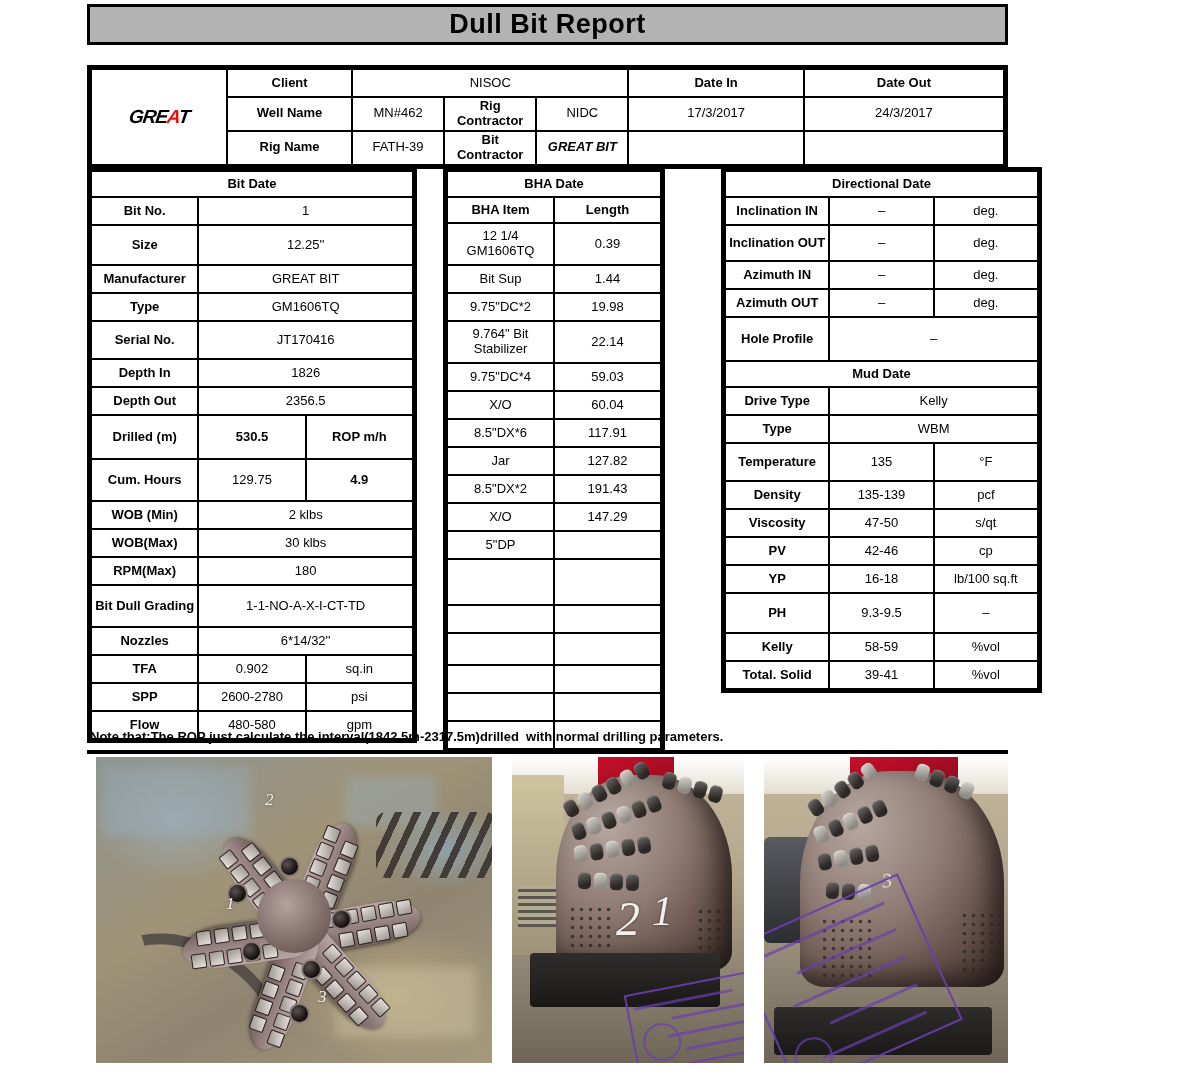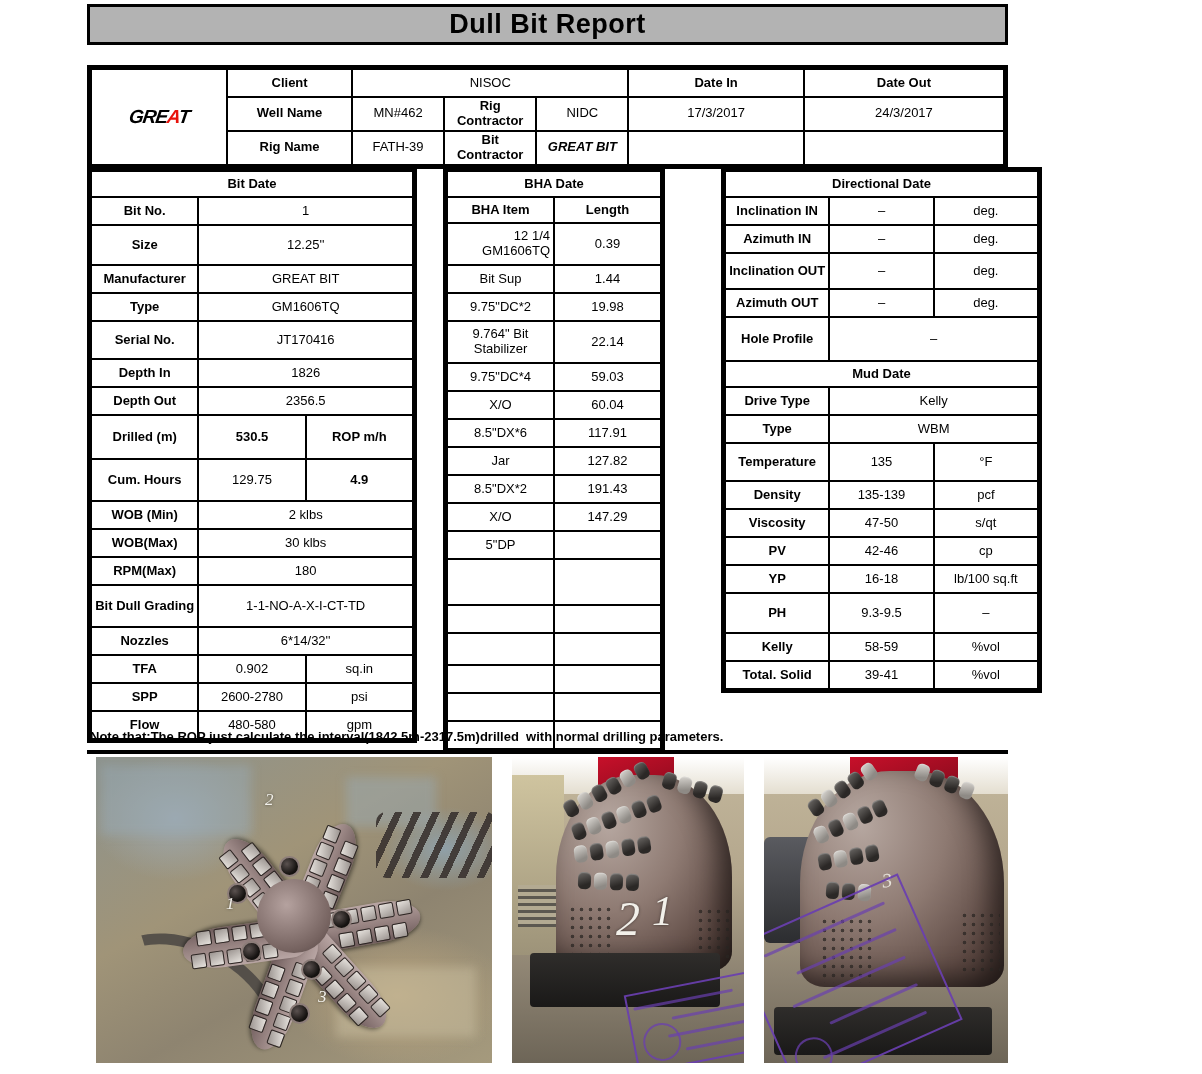--- a/index.html
+++ b/index.html
@@ -471,21 +471,21 @@
     <table class="grid">
       <tbody id="bha-body">
         <tr>
             <td class="hdr" colspan="2" style="height:22px">BHA Date</td>
           </tr>
         <tr>
           <td class="lbl-c" style="width:110px;height:22px">BHA Item</td>
           <td class="lbl-c" style="width:108px">Length</td>
         </tr>
       <tr>
-            <td style="height: 38px; white-space: pre-line; text-align: right;">12 1/4
+            <td style="height: 38px; white-space: pre-line;">12 1/4
 GM1606TQ</td>
             <td>0.39</td>
           </tr>
           <tr>
             <td style="height: 24px; white-space: pre-line;">Bit Sup</td>
             <td>1.44</td>
           </tr>
           <tr>
             <td style="height: 24px; white-space: pre-line;">9.75"DC*2</td>
             <td>19.98</td>
@@ -556,26 +556,26 @@
       <tbody id="dir-body">
         <tr>
             <td class="hdr" colspan="3" style="height:22px">Directional Date</td>
           </tr>
       <tr>
             <td class="lbl" style="width: 137px; height: 24px;">Inclination IN</td>
             <td style="width: 70px;">–</td>
             <td style="width: 106px;">deg.</td>
           </tr>
           <tr>
-            <td class="lbl" style="width: 137px; height: 24px;">Azimuth IN</td>
+            <td class="lbl" style="width: 137px; height: 32px;">Inclination OUT</td>
             <td style="width: 70px;">–</td>
             <td style="width: 106px;">deg.</td>
           </tr>
           <tr>
-            <td class="lbl" style="width: 137px; height: 32px;">Inclination OUT</td>
+            <td class="lbl" style="width: 137px; height: 24px;">Azimuth IN</td>
             <td style="width: 70px;">–</td>
             <td style="width: 106px;">deg.</td>
           </tr>
           <tr>
             <td class="lbl" style="width: 137px; height: 24px;">Azimuth OUT</td>
             <td style="width: 70px;">–</td>
             <td style="width: 106px;">deg.</td>
           </tr>
           <tr>
             <td class="lbl" style="width: 137px; height: 40px;">Hole Profile</td>

